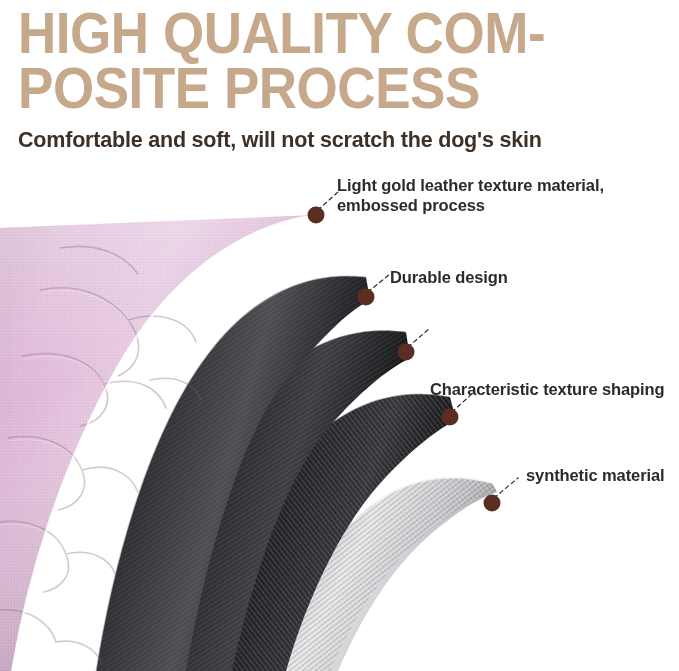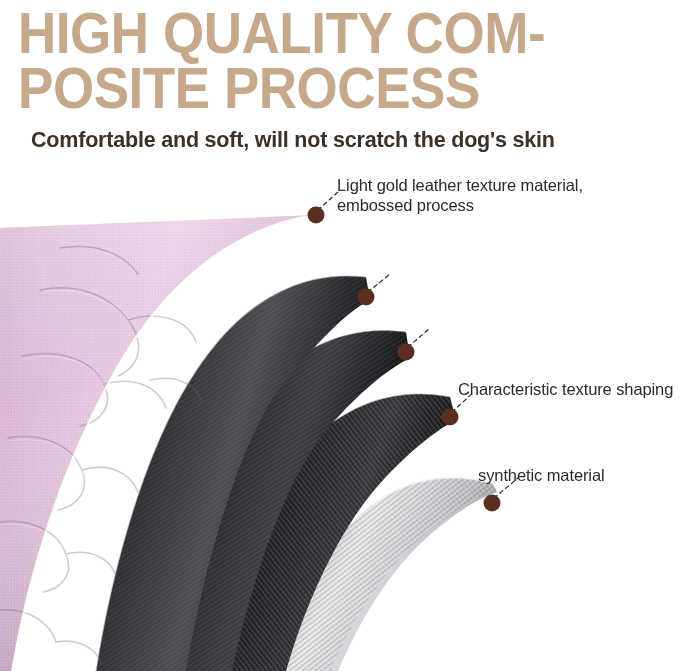--- a/index.html
+++ b/index.html
@@ -42,21 +42,20 @@
 
   .subtitle {
     position: absolute;
     left: 18px;
     top: 128px;
     color: #3c3027;
     font-weight: 700;
     font-size: 21.5px;
     letter-spacing: -0.2px;
     white-space: nowrap;
-    margin-left: 13px;
   }
 
   .footer-note {
     position: absolute;
     right: 12px;
     bottom: 14px;
     color: #4a3a2c;
     font-weight: 700;
     font-size: 19px;
     letter-spacing: -0.1px;
@@ -74,26 +73,27 @@
   .stage svg { display: block; }
 
   
   .callout {
     position: absolute;
     color: #2b2b2b;
     font-size: 16.5px;
     line-height: 19.5px;
     letter-spacing: -0.1px;
     white-space: pre-line;
+    font-weight: bold;
   }
   .c1 { left: 337px; top: 176px; }
   .c2 { left: 390px; top: 268px; }
   .c3 { left: 415px; top: 322px; }
-  .c4 { left: 430px; top: 380px; margin-left: 28px; }
-  .c5 { left: 478px; top: 466px; }
+  .c4 { left: 430px; top: 380px; }
+  .c5 { left: 526px; top: 466px; }
 </style>
 </head>
 <body>
 
 <div id="root">
 
   <div class="headline">HIGH QUALITY COM-
 POSITE PROCESS</div>
 
   <div class="subtitle">Comfortable and soft, will not scratch the dog's skin</div>
@@ -249,20 +249,21 @@
         <circle cx="406" cy="182" r="8.5" fill="#5c2e22"></circle>
         <circle cx="450" cy="247" r="8.5" fill="#5c2e22"></circle>
         <circle cx="492" cy="333" r="8.5" fill="#5c2e22"></circle>
       </g>
     </svg>
   </div>
 
   <div class="callout c1">Light gold leather texture material,
 embossed process</div>
 
+  <div class="callout c2">Durable design</div>
 
 
   <div class="callout c4">Characteristic texture shaping</div>
 
   <div class="callout c5">synthetic material</div>
 
 
 </div>
 
 </body></html>

